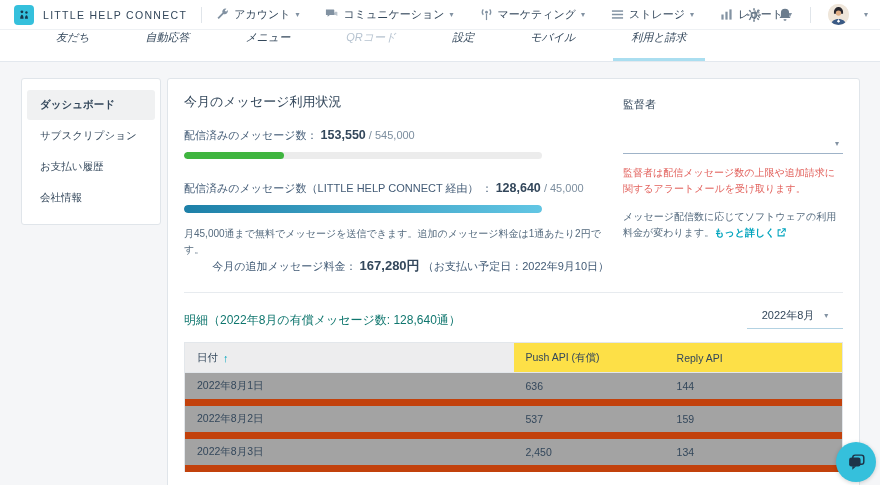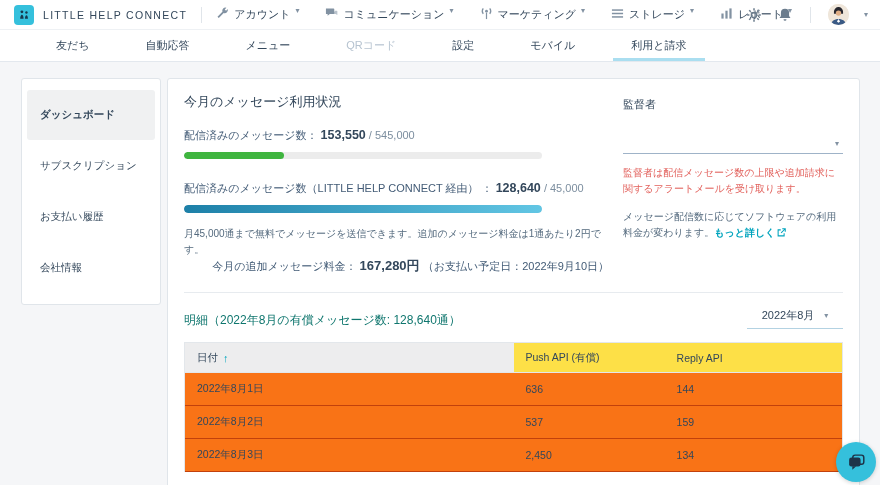--- a/index.html
+++ b/index.html
@@ -6,41 +6,41 @@
   html,body { width:880px; height:485px; overflow:hidden; }
   body { font-family:"Liberation Sans","DejaVu Sans",sans-serif; background:var(--page-bg,#f5f6f8); color:var(--text-dark,#33475b); }
   .screen { position:relative; width:880px; height:485px; overflow:hidden; }
 
   
   .hdr { height:30px; background:#fff; border-bottom:1px solid #eef1f4; display:flex; align-items:center; padding:0 12px 0 14px; }
   .brand { display:flex; align-items:center; gap:9px; font-size:10.5px; letter-spacing:1.3px; font-weight:500; cursor:pointer; white-space:nowrap; }
   .logo { width:20px; height:20px; border-radius:4px; background:var(--brand-teal,#35c0dc); display:flex; align-items:center; justify-content:center; flex:0 0 auto; }
   .hdr-sep { width:1px; height:16px; background:#e0e5ea; margin:0 14px; }
   .nav { display:flex; align-items:center; gap:26px; flex:1; min-width:0; }
-  .nav-item { display:flex; align-items:flex-start; gap:5px; font-size:11px; color:#33475b; cursor:pointer; white-space:nowrap; }
+  .nav-item { display:flex; align-items:center; gap:5px; font-size:11px; color:#33475b; cursor:pointer; white-space:nowrap; }
   .nicon { width:13px; height:13px; color:#8292a2; display:inline-flex; flex:0 0 auto; }
   .nicon svg { width:100%; height:100%; }
   .caret { font-size:8px; color:#8292a2; line-height:1; }
   .hdr-right { display:flex; align-items:center; gap:15px; margin-left:12px; }
   .hicon { width:16px; height:16px; color:#6b7c8d; cursor:pointer; }
   .hicon svg { width:100%; height:100%; }
   .avatar { width:21px; height:21px; border-radius:50%; overflow:hidden; background:#efe6da; cursor:pointer; }
   .avatar svg { width:100%; height:100%; }
 
   
   .tabbar { height:32px; background:#fff; border-bottom:1px solid #e3e8ee; display:flex; align-items:stretch; padding-left:56px; gap:56px; }
-  .tab { font-size:11px; color:#33475b; position:relative; display:flex; align-items:center; cursor:pointer; white-space:nowrap; }
+  .tab { font-size:11px; color:#33475b; position:relative; display:flex; cursor:pointer; white-space:nowrap;font-style:italic; }
   .tab.disabled { color:#b6c3d0; }
   .tab.active::after { content:""; position:absolute; left:-18px; right:-18px; bottom:0; height:3px; background:var(--tab-underline,#aadef0); }
 
   
   .page { display:flex; padding:16px 20px 0 21px; gap:6px; align-items:flex-start; }
   .card { background:#fff; border:1px solid var(--card-border,#e0e5ea); border-radius:3px; }
   .sidebar { width:140px; padding:10px 5px; flex:0 0 auto; }
-  .side-item { font-size:10.5px; padding:18px 13px; border-radius:3px; margin:1px 0; cursor:pointer; }
+  .side-item { font-size:10.5px; padding:8px 13px; border-radius:3px; margin:1px 0; cursor:pointer; }
   .side-item.active { background:#f0f1f2; font-weight:bold; }
   .main { flex:1; padding:14px 16px 0; height:500px; }
 
   
   .usage-row { display:flex; gap:14px; }
   .u-left { width:425px; flex:0 0 auto; }
   .u-right { flex:1; padding-top:4px; }
   .title { font-size:13px; font-weight:normal; color:#33475b; margin-bottom:17px; }
   .meter-label { font-size:11px; color:#425b76; margin-bottom:9px; white-space:nowrap; }
   .meter-label b { font-size:12.5px; color:#33475b; }
@@ -68,21 +68,21 @@
   
   .details-head { display:flex; align-items:flex-end; justify-content:space-between; margin-bottom:13px; }
   .details-title { font-size:12px; color:#0f766e; font-weight:normal; }
   .period-select { width:96px; border-bottom:1px solid #b3d2e2; display:flex; align-items:center; justify-content:center; gap:10px; font-size:11px; padding:2px 4px 5px; cursor:pointer; }
   .table { border:1px solid #e3e7eb; border-bottom:none; }
   .thead { display:flex; height:30px; background:#fde047; border-bottom:1px solid #e3e7eb; }
   .th { display:flex; align-items:center; font-size:10.5px; color:#33475b; padding:0 12px; cursor:pointer; }
   .th.sorted { background:#ededee; }
   .sort-arrow { color:var(--link-teal,#00a4bd); margin-left:5px; font-size:11px; }
   .col-0 { width:50%; } .col-1 { width:23%; } .col-2 { width:27%; }
-  .tr { display:flex; height:33px; border-bottom:1px solid #c2410c; background:#f97316; }
+  .tr { display:flex; height:33px; border-bottom:7px solid #c2410c; background:#a3a3a3; }
   .td { display:flex; align-items:center; font-size:10.5px; color:#33475b; padding:0 12px; }
 
   
   .chat-widget { position:absolute; right:4px; bottom:3px; width:40px; height:40px; border-radius:50%; background:var(--brand-teal,#35c0dc); display:flex; align-items:center; justify-content:center; cursor:pointer; box-shadow:0 1px 4px rgba(0,0,0,.18); }
   .chat-widget svg { width:22px; height:22px; }
 </style>
 </head>
 <body>
 
 <div class="screen">

